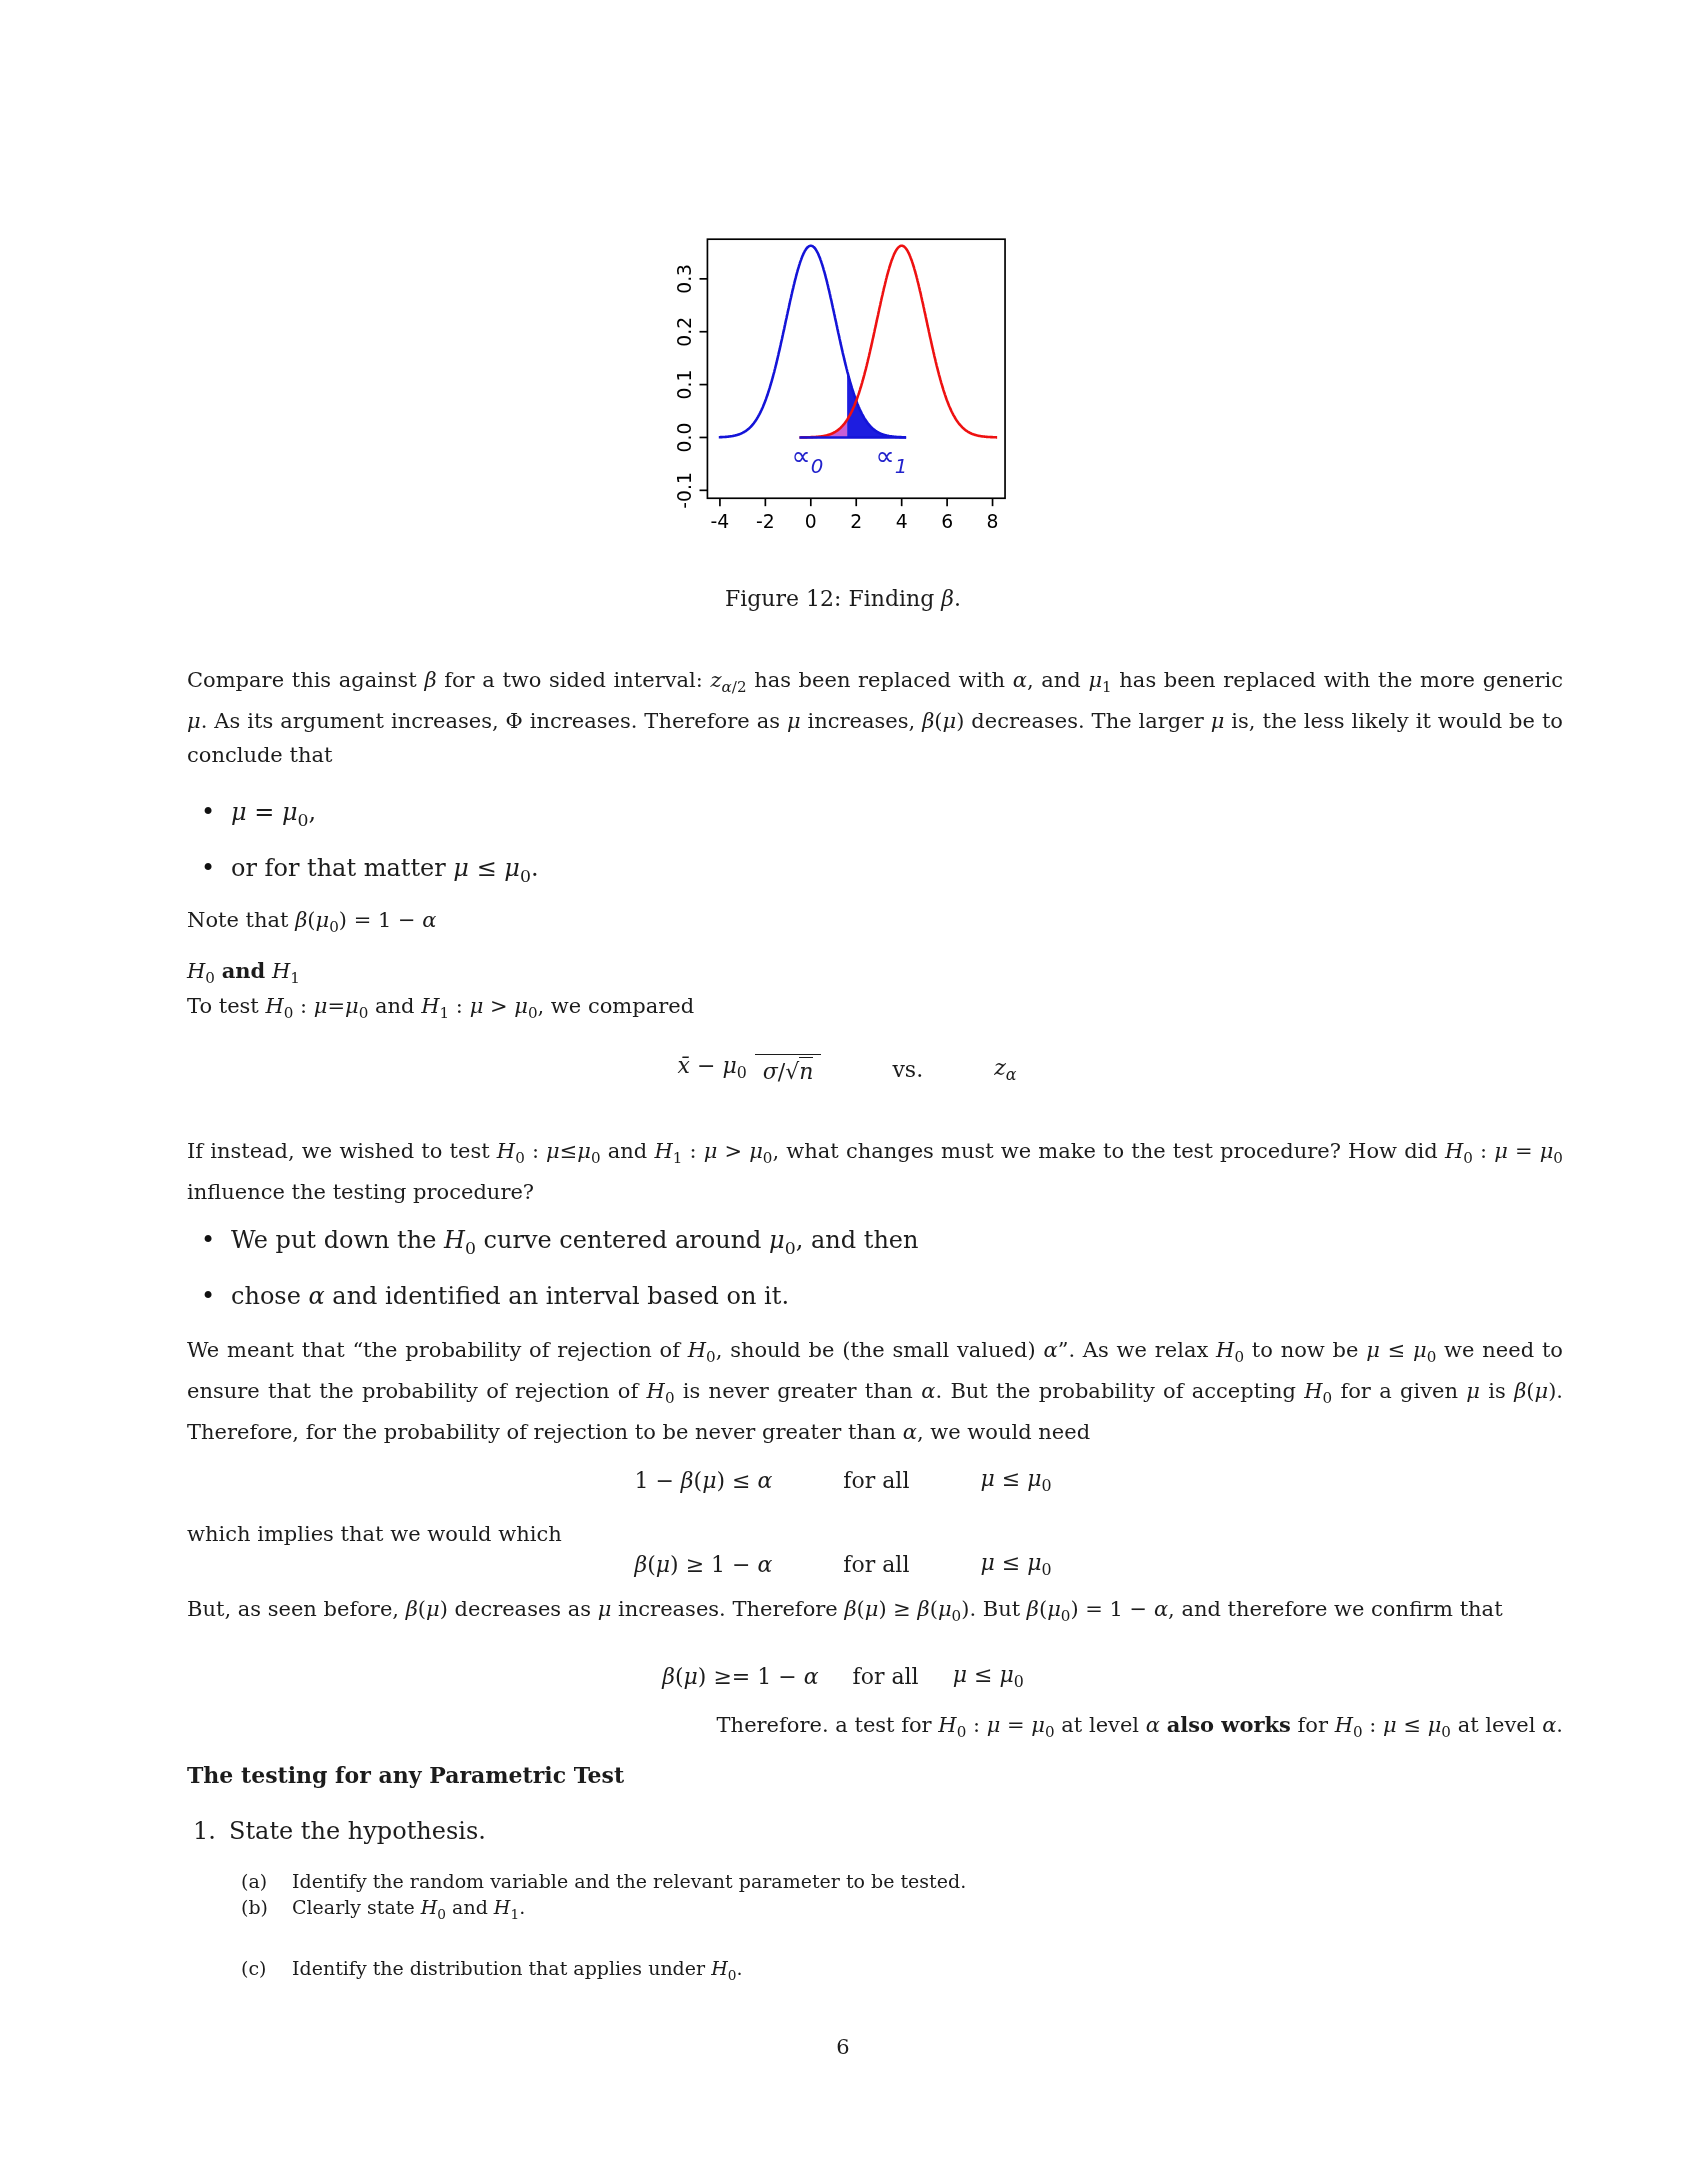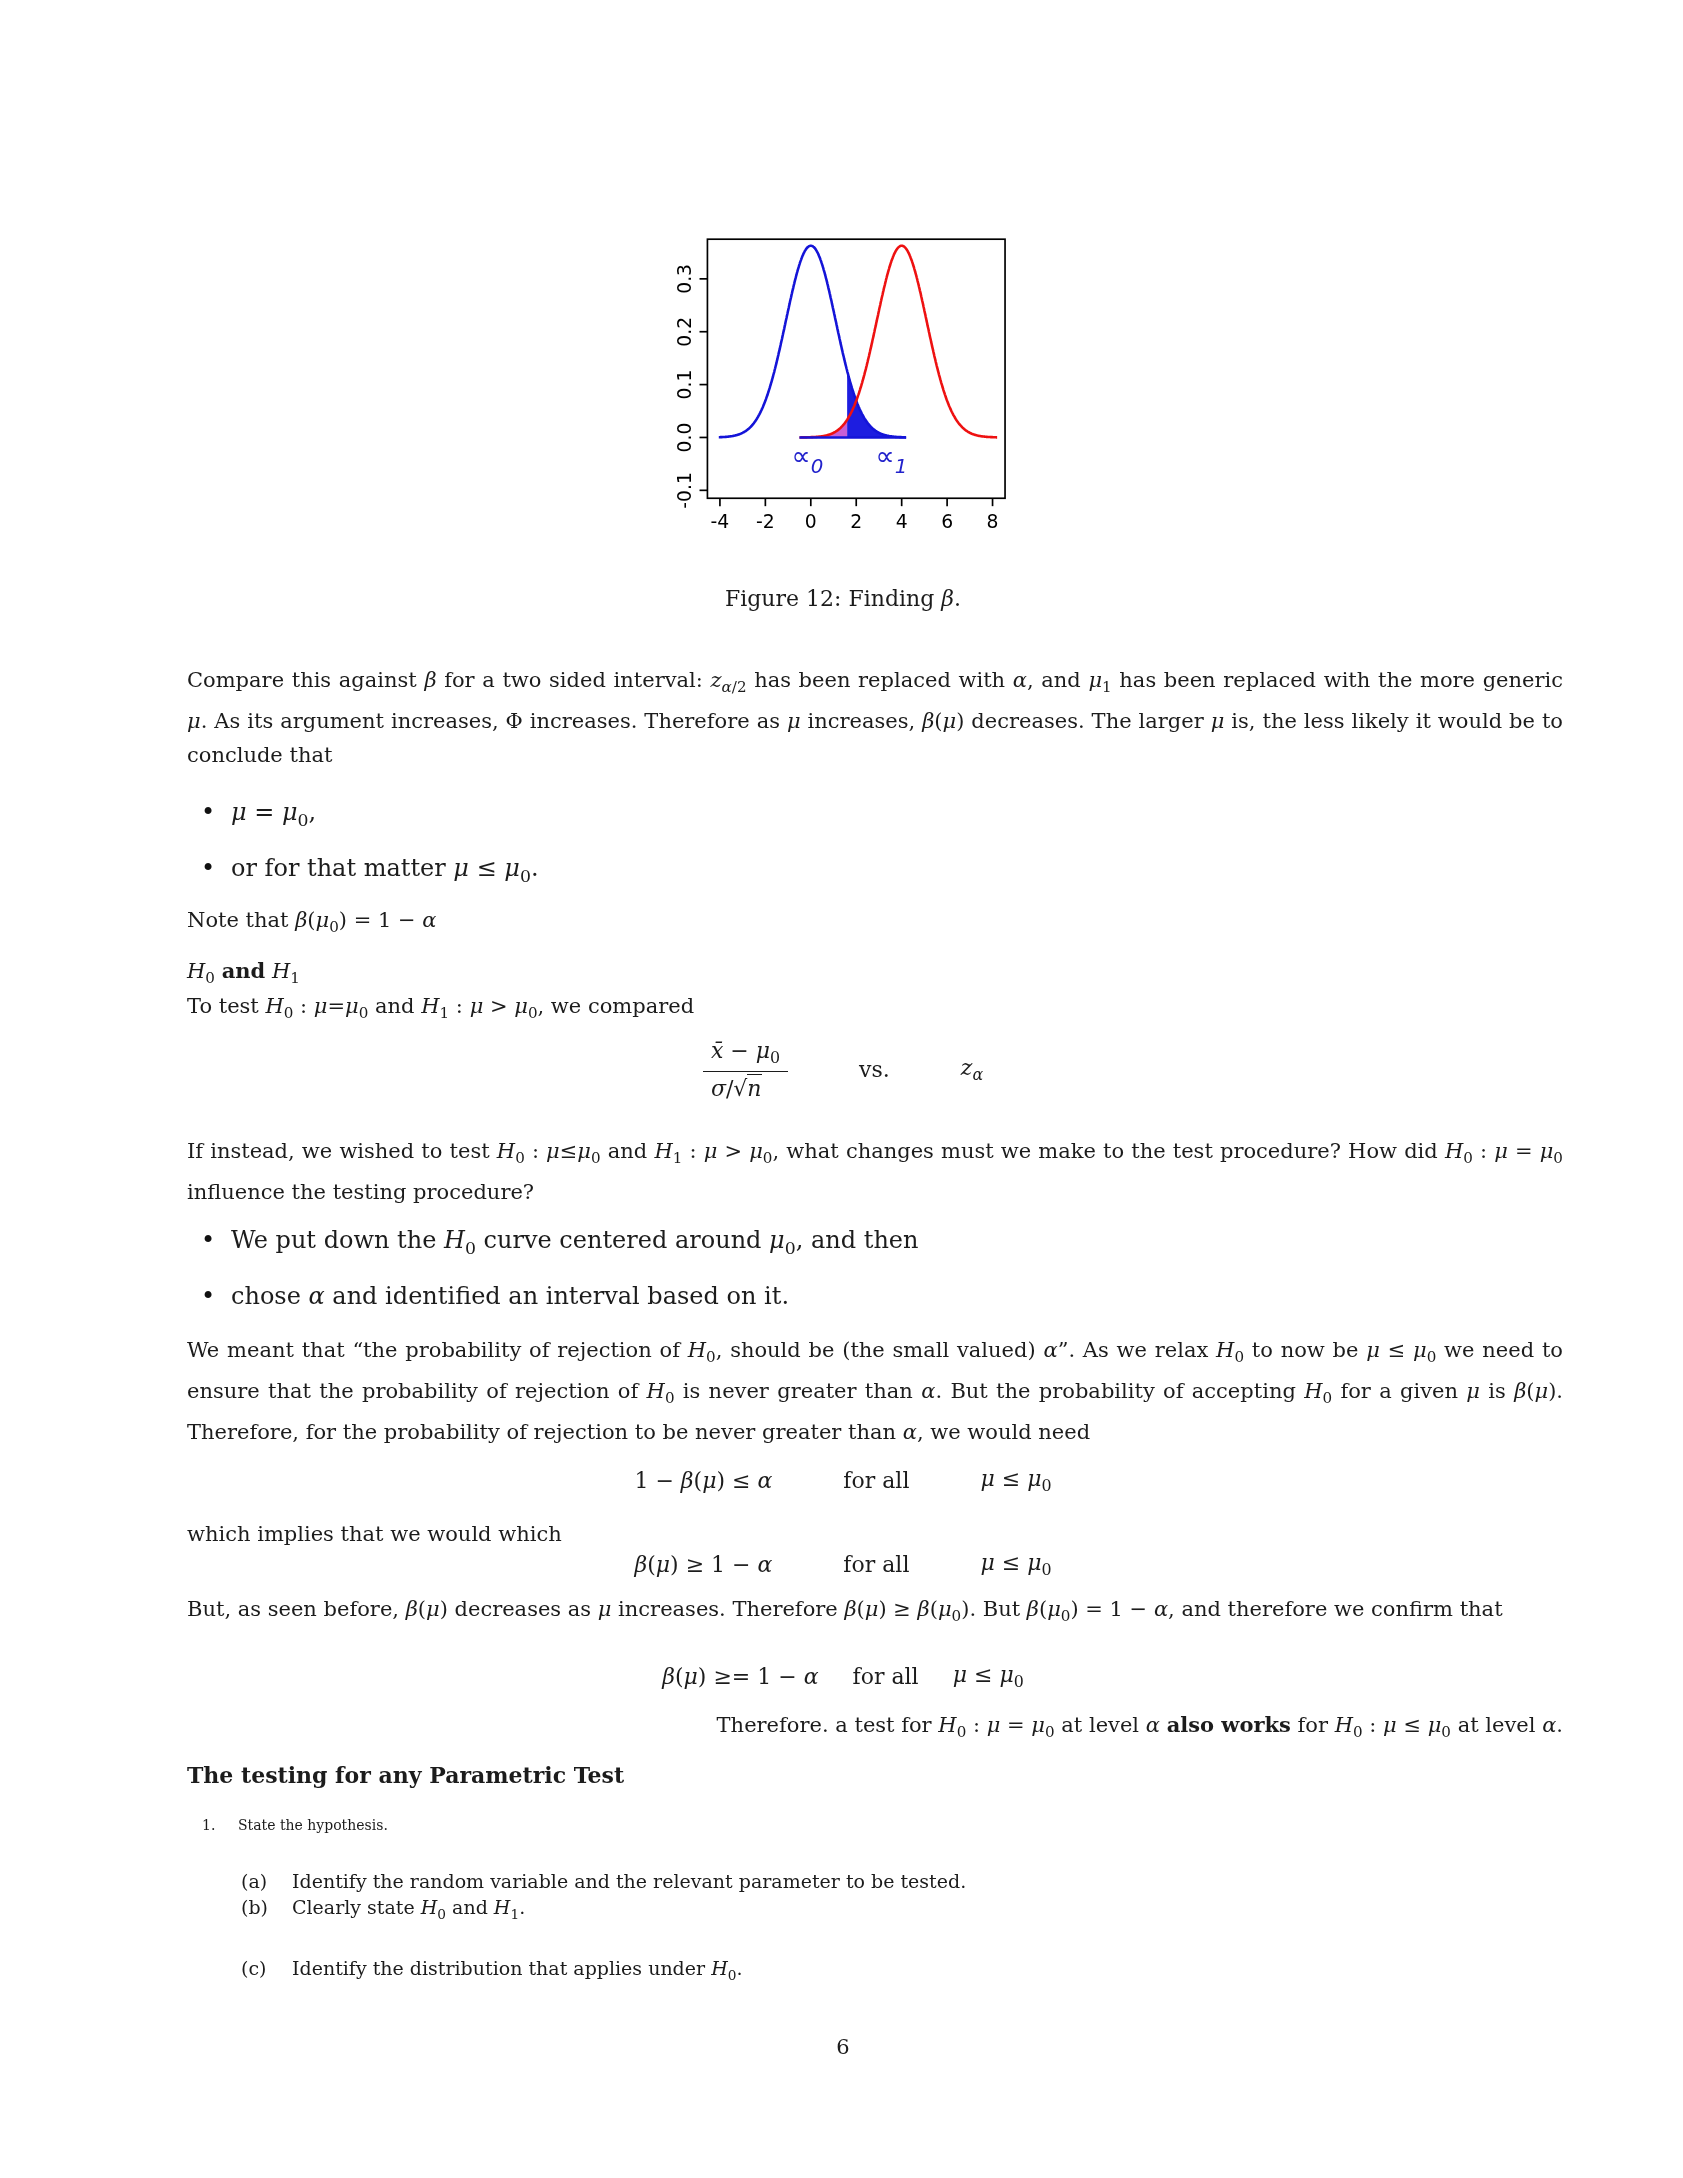--- a/index.html
+++ b/index.html
@@ -11,28 +11,28 @@
   .content{left:155px;width:1376px;margin-left:32px;}
   .para{font-size:21px;line-height:34px;text-align:justify;}
   .line{font-size:21px;line-height:34px;}
   .caption{font-size:22px;text-align:center;width:1376px;}
   .pagenum{font-size:21px;text-align:center;width:1376px;}
   .heading{font-size:22px;font-weight:bold;}
   i{font-style:italic;}
   sub{font-size:0.72em;}
   .bullet-row{position:absolute;left:201px;width:1331px;font-size:24px;}
   .bullet-dot{display:inline-block;width:30px;color:#111;}
-  .numlist-row{position:absolute;left:202px;width:1339px;font-size:14px;}
+  .numlist-row{position:absolute;left:193px;width:1339px;font-size:24px;}
   .num-label{display:inline-block;width:36px;}
   .sublist-row{position:absolute;left:241px;width:1291px;font-size:19px;}
   .sub-label{display:inline-block;width:51px;}
   .eqrow{position:absolute;left:155px;width:1376px;display:flex;justify-content:center;align-items:center;font-size:22px;}
   .eqrow .gap-lg{width:71px;}
   .eqrow .gap-sm{width:34px;}
-  .frac{display:inline-flex;flex-direction:column;vertical-align:middle;}
+  .frac{display:inline-flex;flex-direction:row;align-items:center;vertical-align:middle;}
   .frac .num{padding:0 8px 4px 8px;}
   .frac .den{border-top:1.7px solid #1c1c1c;padding:4px 8px 0 8px;}
   .radbar{border-top:1.7px solid #1c1c1c;padding-top:1px;}
   svg text{font-family:"DejaVu Sans","Liberation Sans",sans-serif;}
 </style>
 </head>
 <body>
 
 <svg class="abs" style="left:657px;top:223px;" width="352" height="332" viewBox="0 0 356 335">
     <path d="M144.1 216.5 L144.1 216.5 L144.5 216.5 L145.0 216.5 L145.4 216.5 L145.9 216.4 L146.4 216.4 L146.8 216.4 L147.3 216.4 L147.7 216.4 L148.2 216.4 L148.7 216.4 L149.1 216.4 L149.6 216.4 L150.0 216.4 L150.5 216.4 L151.0 216.4 L151.4 216.4 L151.9 216.4 L152.3 216.3 L152.8 216.3 L153.2 216.3 L153.7 216.3 L154.2 216.3 L154.6 216.3 L155.1 216.3 L155.5 216.2 L156.0 216.2 L156.5 216.2 L156.9 216.2 L157.4 216.2 L157.8 216.1 L158.3 216.1 L158.8 216.1 L159.2 216.1 L159.7 216.0 L160.1 216.0 L160.6 216.0 L161.1 215.9 L161.5 215.9 L162.0 215.9 L162.4 215.8 L162.9 215.8 L163.4 215.7 L163.8 215.7 L164.3 215.6 L164.7 215.6 L165.2 215.5 L165.7 215.5 L166.1 215.4 L166.6 215.4 L167.0 215.3 L167.5 215.2 L168.0 215.1 L168.4 215.1 L168.9 215.0 L169.3 214.9 L169.8 214.8 L170.3 214.7 L170.7 214.6 L171.2 214.5 L171.6 214.4 L172.1 214.2 L172.5 214.1 L173.0 214.0 L173.5 213.8 L173.9 213.7 L174.4 213.5 L174.8 213.4 L175.3 213.2 L175.8 213.0 L176.2 212.9 L176.7 212.7 L177.1 212.5 L177.6 212.3 L178.1 212.0 L178.5 211.8 L179.0 211.6 L179.4 211.3 L179.9 211.1 L180.4 210.8 L180.8 210.5 L181.3 210.2 L181.7 209.9 L182.2 209.6 L182.7 209.3 L183.1 208.9 L183.6 208.6 L184.0 208.2 L184.5 207.8 L185.0 207.4 L185.4 207.0 L185.9 206.5 L186.3 206.1 L186.8 205.6 L187.3 205.1 L187.7 204.6 L188.2 204.1 L188.6 203.6 L189.1 203.0 L189.6 202.5 L190.0 201.9 L190.5 201.2 L190.9 200.6 L191.4 199.9 L191.8 199.3 L192.3 198.6 L192.3 216.5 Z" fill="#c75fd6" stroke="none"></path>

